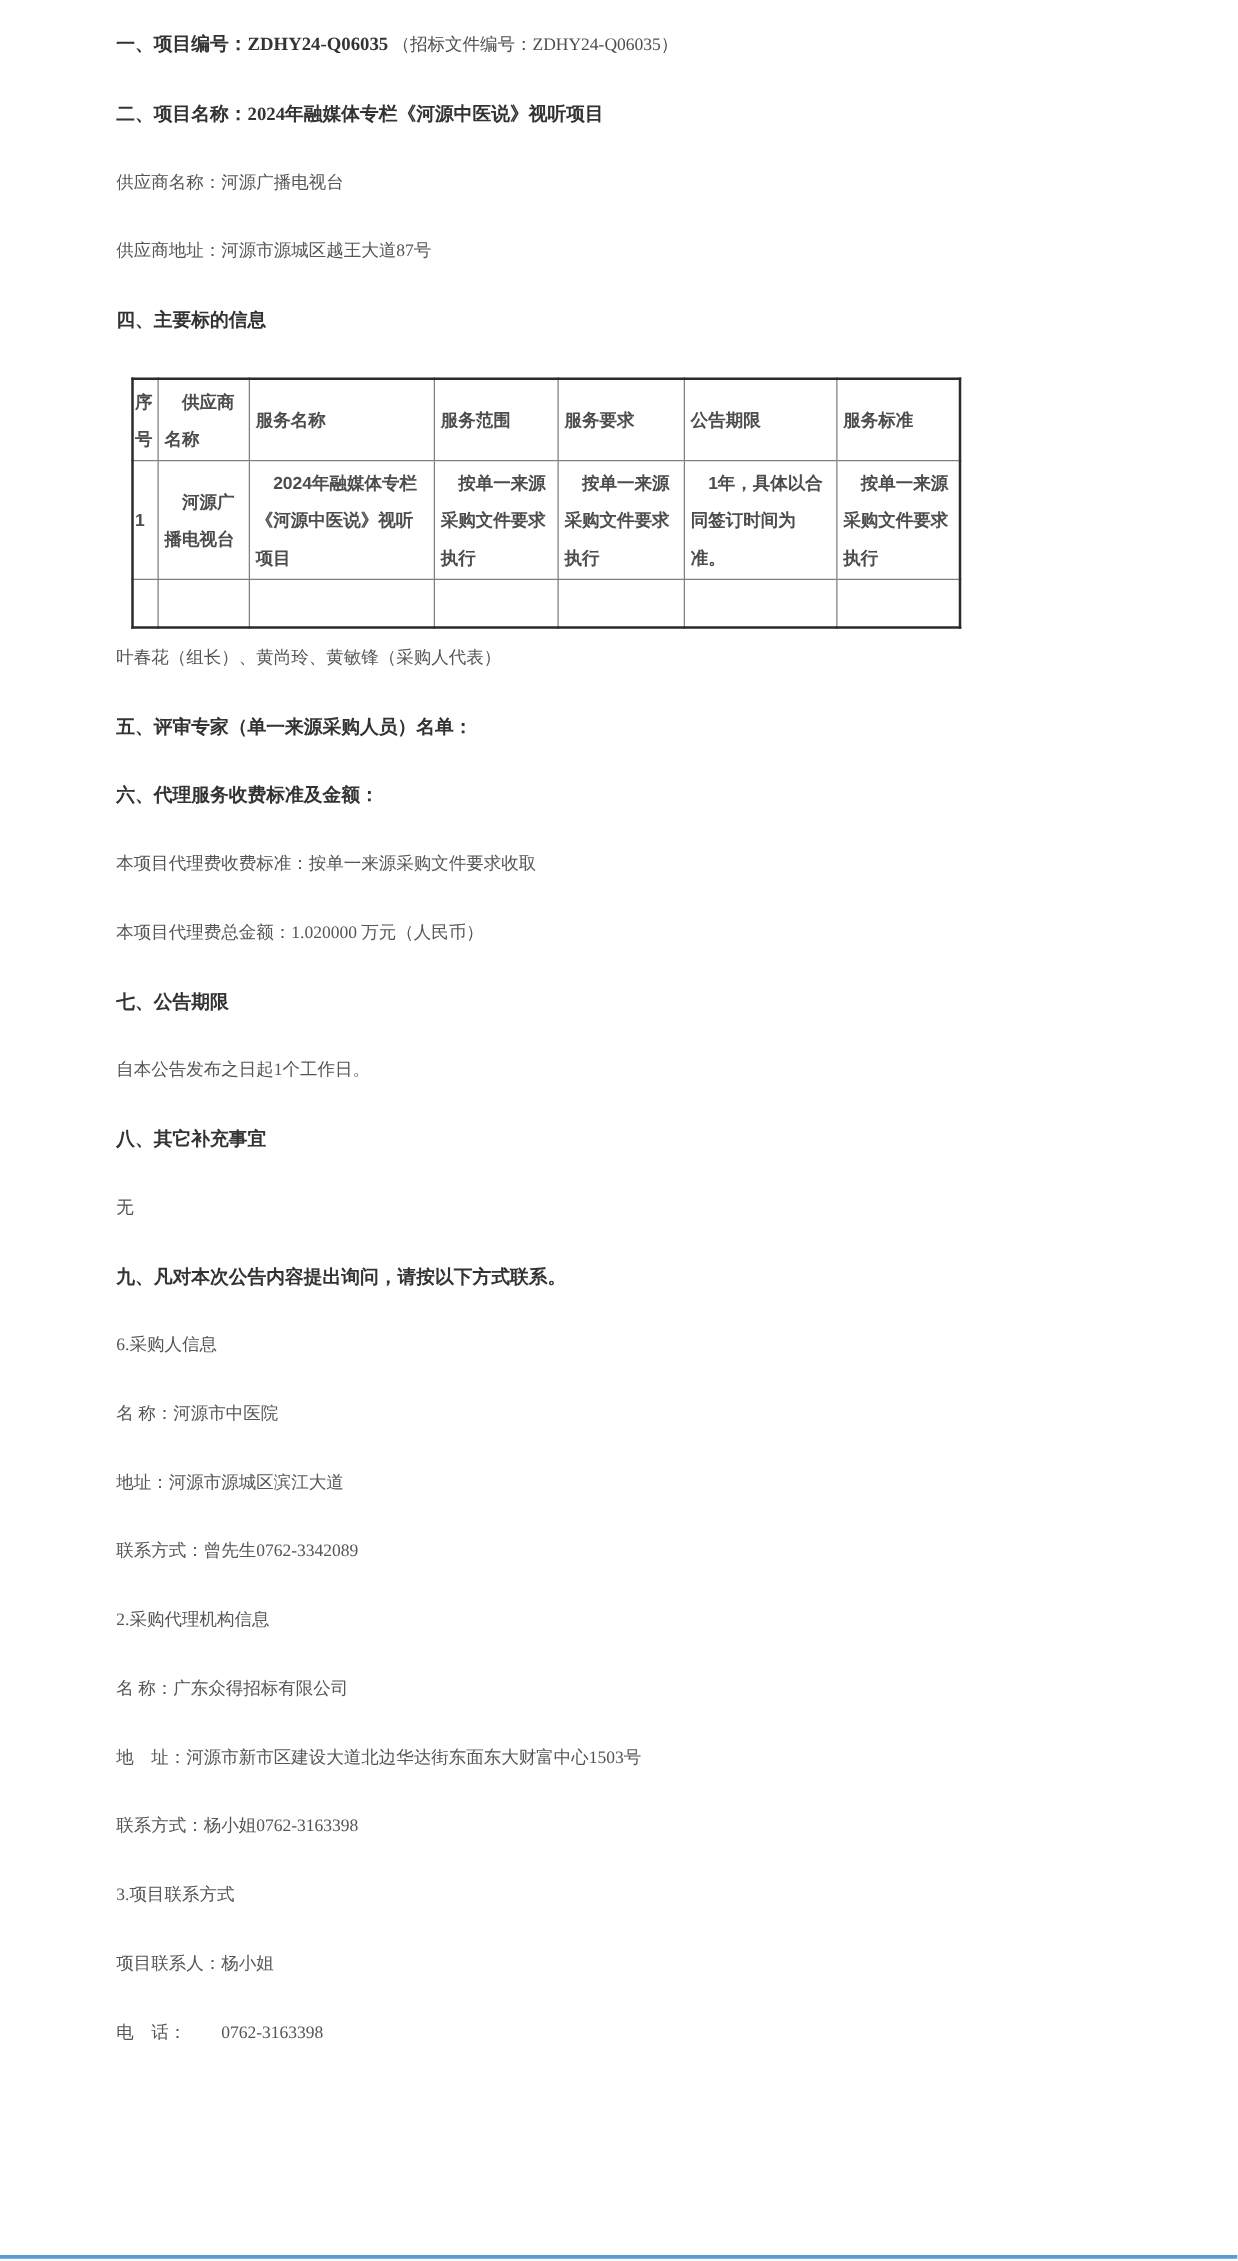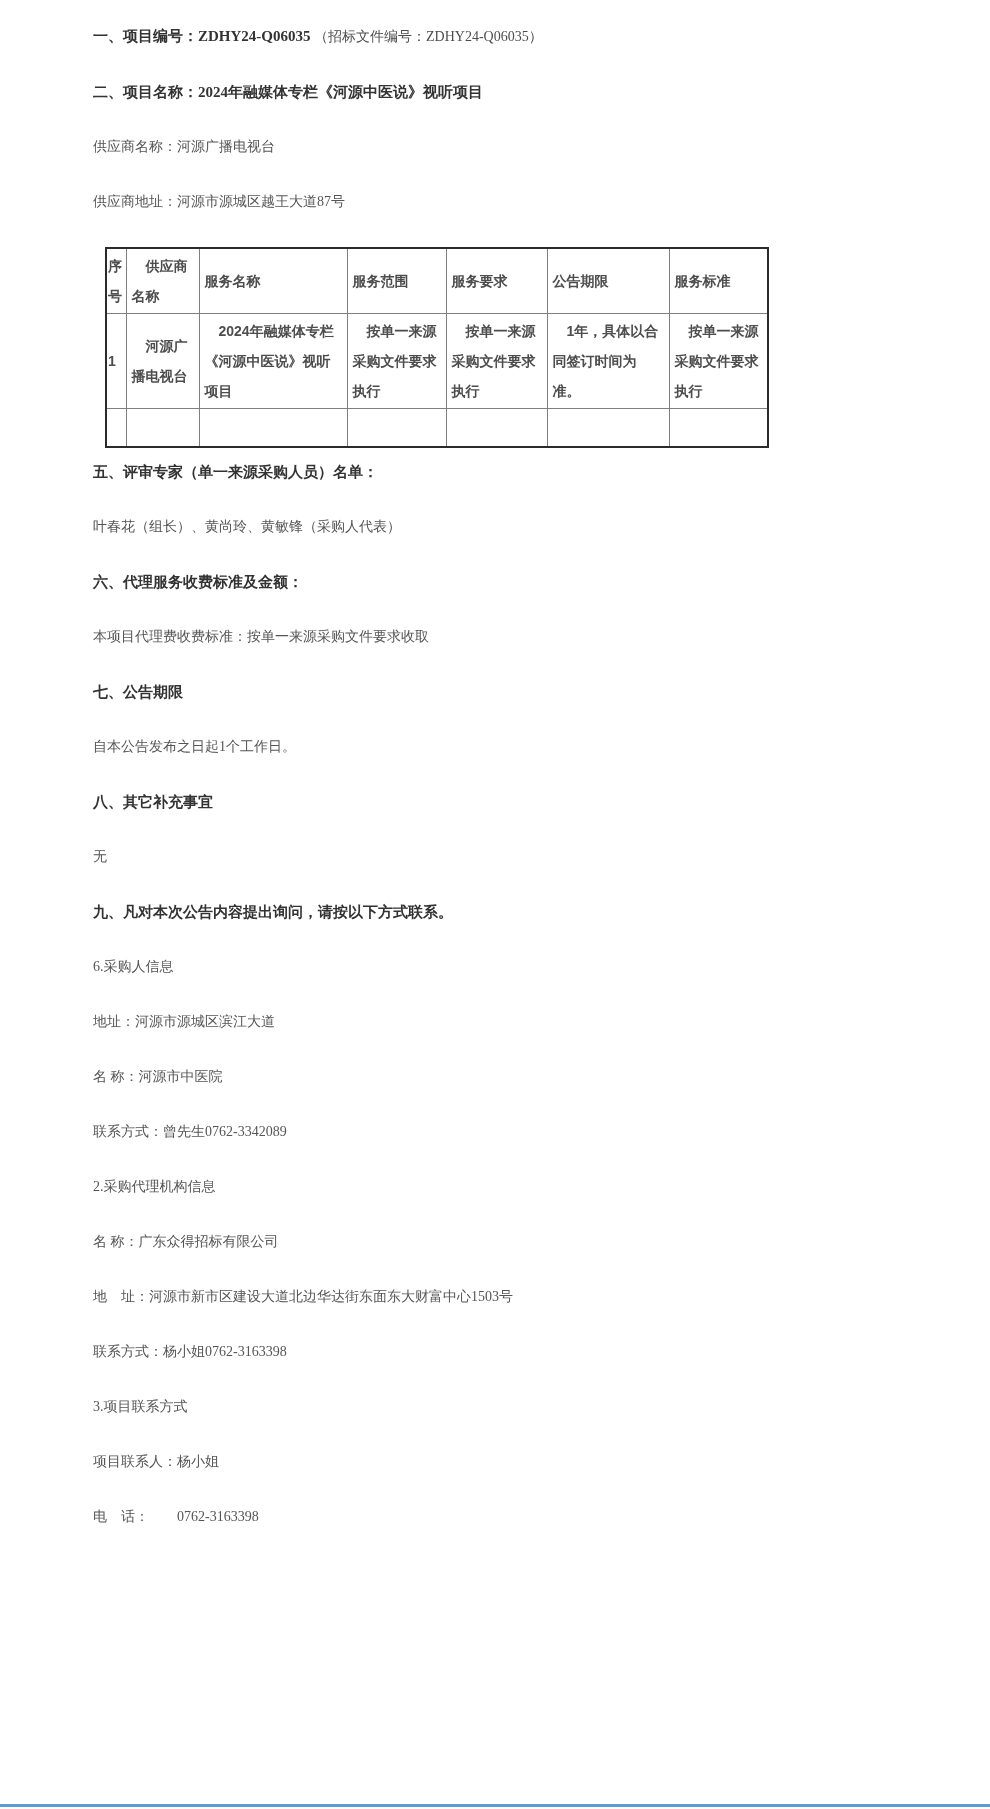--- a/index.html
+++ b/index.html
@@ -73,20 +73,21 @@
     <p class="b hd"><span>一、项目编号：ZDHY24-Q06035</span><span class="normal">  （招标文件编号：ZDHY24-Q06035）</span></p>
 
     <p class="b hd">二、项目名称：2024年融媒体专栏《河源中医说》视听项目</p>
 
 
     <p class="b">供应商名称：河源广播电视台</p>
 
     <p class="b">供应商地址：河源市源城区越王大道87号</p>
 
 
+    <p class="b hd">四、主要标的信息</p>
 
     <table class="bid">
       <colgroup>
         <col style="width:20px">
           <col style="width:73px">
           <col style="width:148px">
           <col style="width:99px">
           <col style="width:101px">
           <col style="width:122px">
           <col style="width:99px">
@@ -117,44 +118,45 @@
           <td></td>
           <td></td>
           <td></td>
           <td></td>
           <td></td>
           <td></td>
         </tr>
       </tbody>
     </table>
 
+    <p class="b">叶春花（组长）、黄尚玲、黄敏锋（采购人代表）</p>
+
     <p class="b hd">五、评审专家（单一来源采购人员）名单：</p>
-
-    <p class="b">叶春花（组长）、黄尚玲、黄敏锋（采购人代表）</p>
 
     <p class="b hd">六、代理服务收费标准及金额：</p>
 
     <p class="b">本项目代理费收费标准：按单一来源采购文件要求收取</p>
 
+    <p class="b">本项目代理费总金额：1.020000 万元（人民币）</p>
 
     <p class="b hd">七、公告期限</p>
 
     <p class="b">自本公告发布之日起1个工作日。</p>
 
     <p class="b hd">八、其它补充事宜</p>
 
     <p class="b">无</p>
 
     <p class="b hd">九、凡对本次公告内容提出询问，请按以下方式联系。</p>
 
     <p class="b">6.采购人信息</p>
 
+    <p class="b">名 称：河源市中医院</p>
+
     <p class="b">地址：河源市源城区滨江大道</p>
-
-    <p class="b">名 称：河源市中医院</p>
 
     <p class="b">联系方式：曾先生0762-3342089</p>
 
     <p class="b">2.采购代理机构信息</p>
 
     <p class="b">名 称：广东众得招标有限公司</p>
 
     <p class="b">地　址：河源市新市区建设大道北边华达街东面东大财富中心1503号</p>
 
     <p class="b">联系方式：杨小姐0762-3163398</p>

